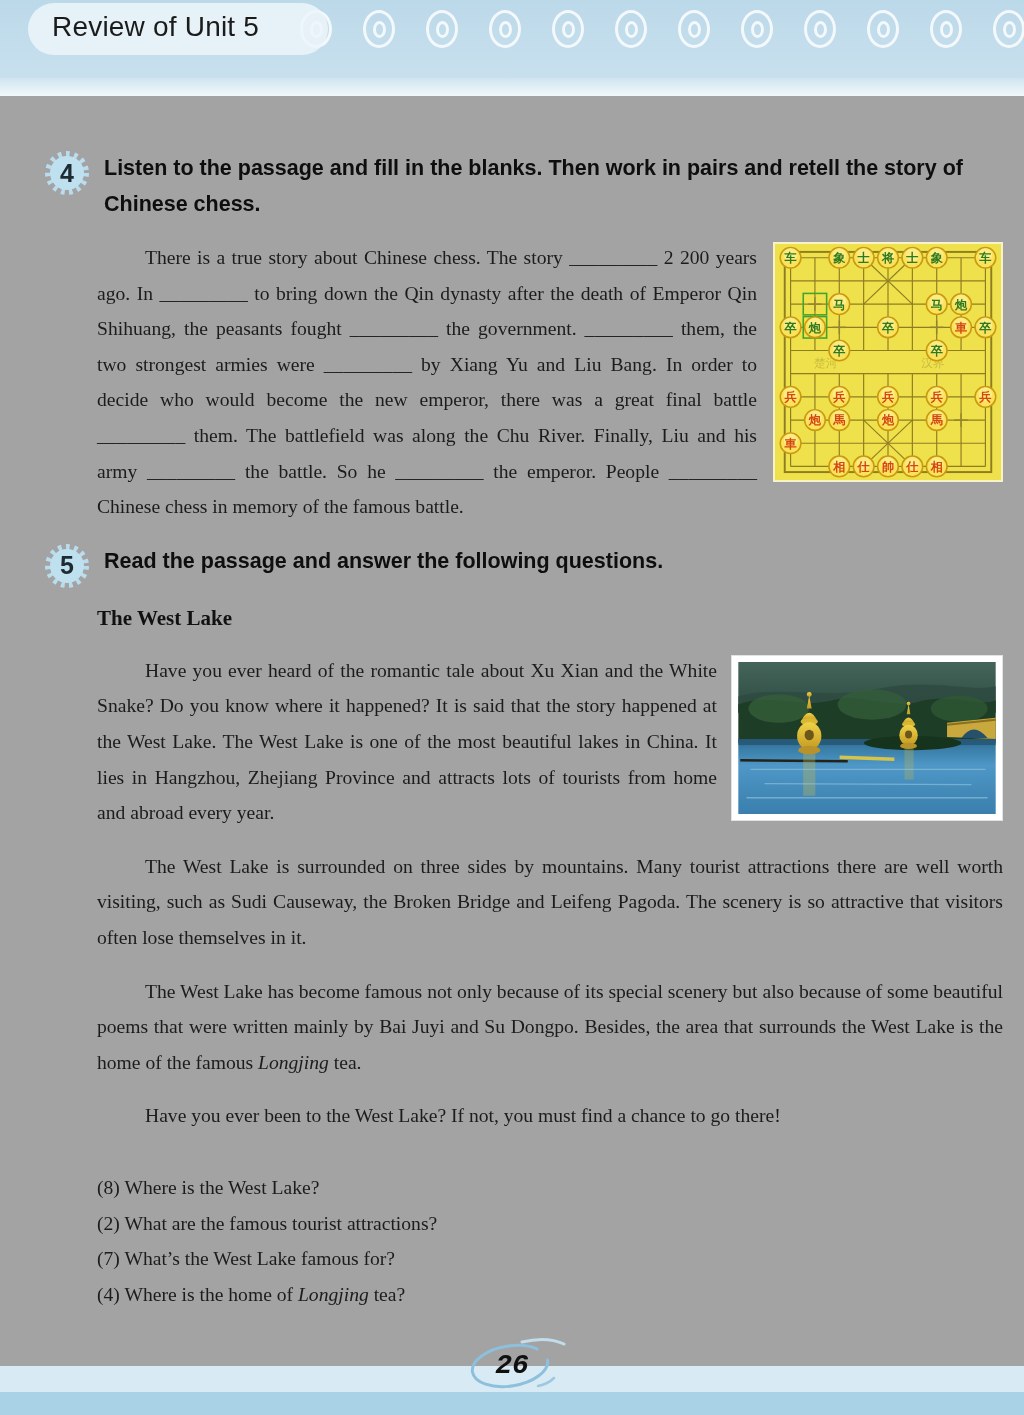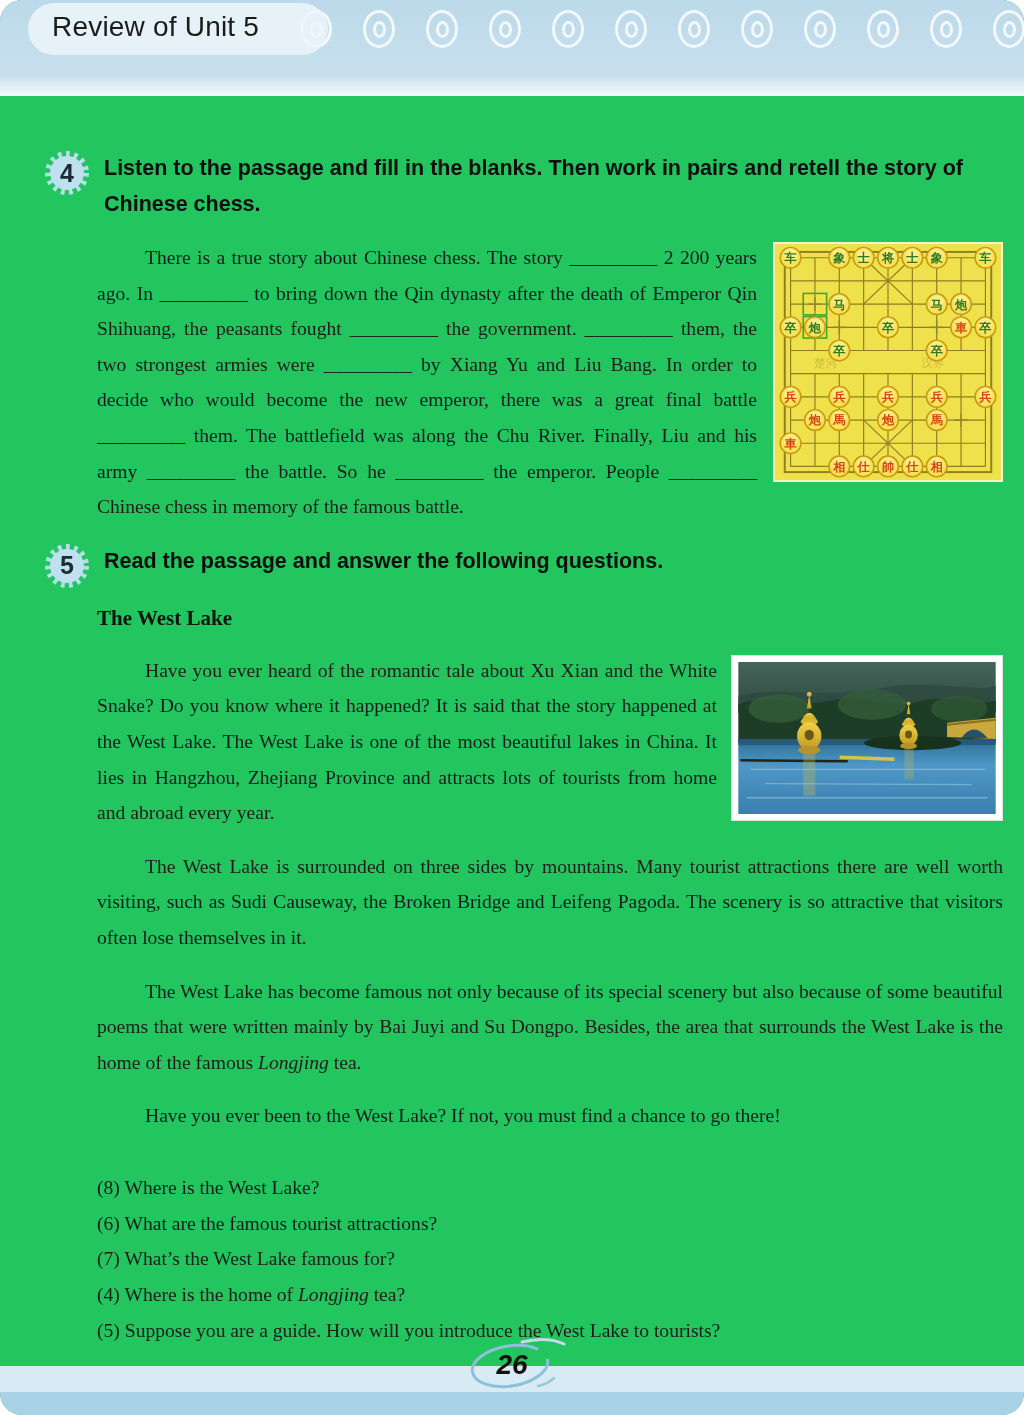--- a/index.html
+++ b/index.html
@@ -1,20 +1,20 @@
 <!DOCTYPE html>
 <html><head>
 <meta charset="utf-8">
 <style>
   * { margin:0; padding:0; box-sizing:border-box; }
   html,body { background:#ffffff; }
   .page {
     position:relative; width:1024px; height:1415px; margin:0 auto;
-    background:#22c55e; overflow:hidden;
-    font-family:"Liberation Serif","DejaVu Serif",serif; color:#1e1e1e;border-radius:22px;
+    background:#a3a3a3; overflow:hidden;
+    font-family:"Liberation Serif","DejaVu Serif",serif; color:#1e1e1e;
   }
   
   .header { position:relative; height:96px; }
   .header-band {
     position:absolute; left:0; top:0; right:0; height:78px;
     background:linear-gradient(#bcd9e9,#c8e0ee);
   }
   .header-fade {
     position:absolute; left:0; top:78px; right:0; height:18px;
     background:linear-gradient(#cfe5f0,#f2f8fb);
@@ -79,21 +79,21 @@
   .questions { list-style:none; margin-top:36px; }
   .questions li { font-size:19.6px; line-height:35.8px; color:#1c1c1c; }
   
   .footer-band-light { position:absolute; left:0; top:1366px; width:1024px; height:26px; background:#d8eaf3; }
   .footer-band-dark  { position:absolute; left:0; top:1392px; width:1024px; height:23px; background:#a9d2e6; }
   .page-num-wrap { position:absolute; left:452px; top:1336px; width:120px; height:62px; }
   .page-num-wrap svg { position:absolute; left:0; top:0; }
   .page-num {
     position:absolute; left:0; top:0; width:120px; height:58px;
     display:flex; align-items:center; justify-content:center;
-    font-family:Liberation Sans, sans-serif;
+    font-family:Liberation Mono, monospace;
     font-size:28px; font-weight:700; font-style:italic; color:#101010;
   }
 </style>
 </head>
 <body>
 
 <div class="page">
 
   <div class="header">
     <div class="header-band"></div>
@@ -450,24 +450,23 @@
           </figure>
           <p class="passage indent">Have you ever heard of the romantic tale about Xu Xian and the White Snake? Do you know where it happened? It is said that the story happened at the West Lake. The West Lake is one of the most beautiful lakes in China. It lies in Hangzhou, Zhejiang Province and attracts lots of tourists from home and abroad every year.</p>
         </div>
 
         <p class="passage indent">The West Lake is surrounded on three sides by mountains. Many tourist attractions there are well worth visiting, such as Sudi Causeway, the Broken Bridge and Leifeng Pagoda. The scenery is so attractive that visitors often lose themselves in it.</p>
         <p class="passage indent"><span>The West Lake has become famous not only because of its special scenery but also because of some beautiful poems that were written mainly by Bai Juyi and Su Dongpo. Besides, the area that surrounds the West Lake is the home of the famous </span><span class="it">Longjing</span><span> tea.</span></p>
         <p class="passage indent">Have you ever been to the West Lake? If not, you must find a chance to go there!</p>
 
         <ul class="questions">
           <li>(8) Where is the West Lake?</li>
-          <li>(6) What are the famous tourist attractions?</li>
+          <li>(2) What are the famous tourist attractions?</li>
           <li>(7) What’s the West Lake famous for?</li>
           <li><span>(4) Where is the home of </span><span class="it">Longjing</span><span> tea?</span></li>
-          <li>(5) Suppose you are a guide. How will you introduce the West Lake to tourists?</li>
         </ul>
       </div>
     </section>
   </div>
 
   <div class="footer-band-light"></div>
   <div class="footer-band-dark"></div>
   <div class="page-num-wrap">
     <svg width="120" height="62" viewBox="0 0 120 62">
       <g fill="none" stroke-linecap="round">

